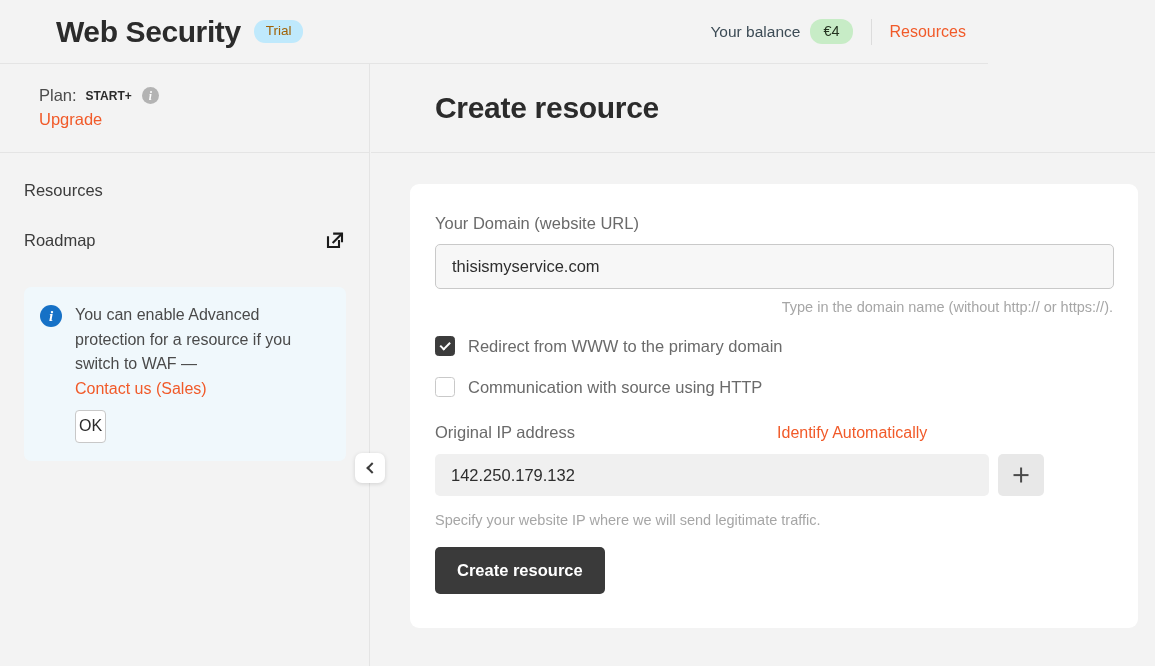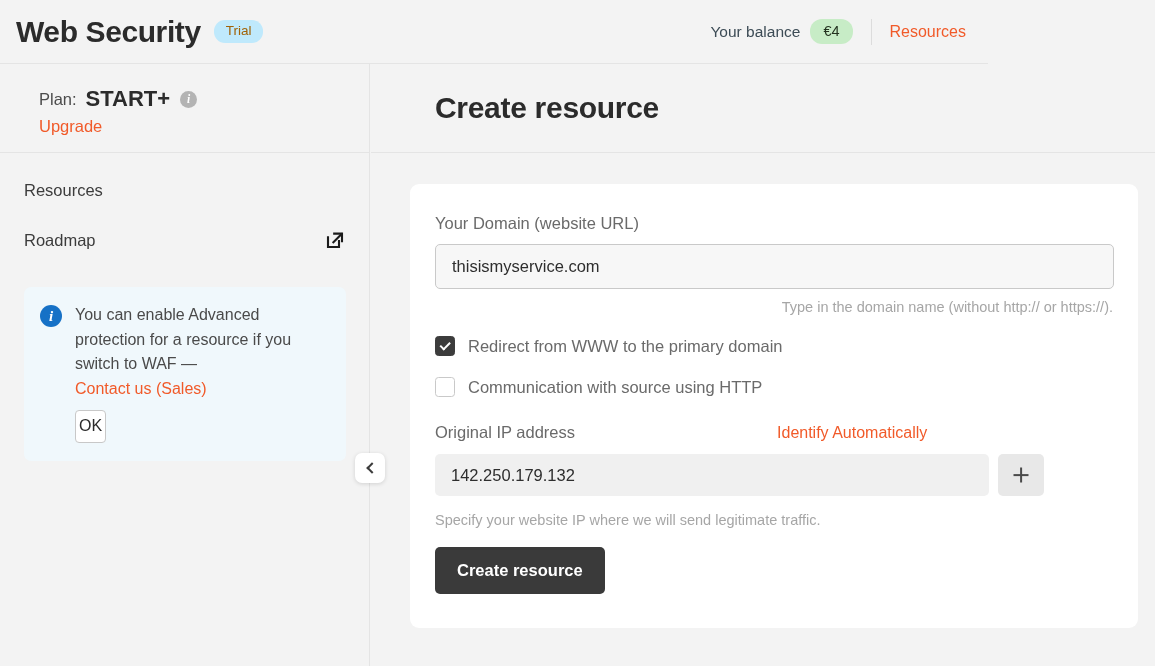--- a/index.html
+++ b/index.html
@@ -27,21 +27,21 @@
   
   .topbar {
     position: absolute;
     top: 0; left: 0;
     width: 988px;
     height: 64px;
     border-bottom: 1px solid #e4e4e4;
     display: flex;
     align-items: center;
     justify-content: space-between;
-    padding: 0 22px 0 16px;
+    padding: 0 22px 0 56px;
     background: #f3f3f3;
   }
 
   .brand {
     display: flex;
     align-items: center;
     gap: 13px;
   }
 
   .brand-title {
@@ -122,21 +122,21 @@
     gap: 7px;
     margin-bottom: 5px;
   }
 
   .plan-label {
     font-size: 16.5px;
     color: #4b4b4b;
   }
 
   .plan-value {
-    font-size: 22px;
+    font-size: 12px;
     font-weight: bold;
     color: #2b2b2b;
     margin-left: 2px;
   }
 
   .info-dot {
     width: 17px; height: 17px;
     border-radius: 50%;
     background: #b3b3b3;
     color: #fff;

